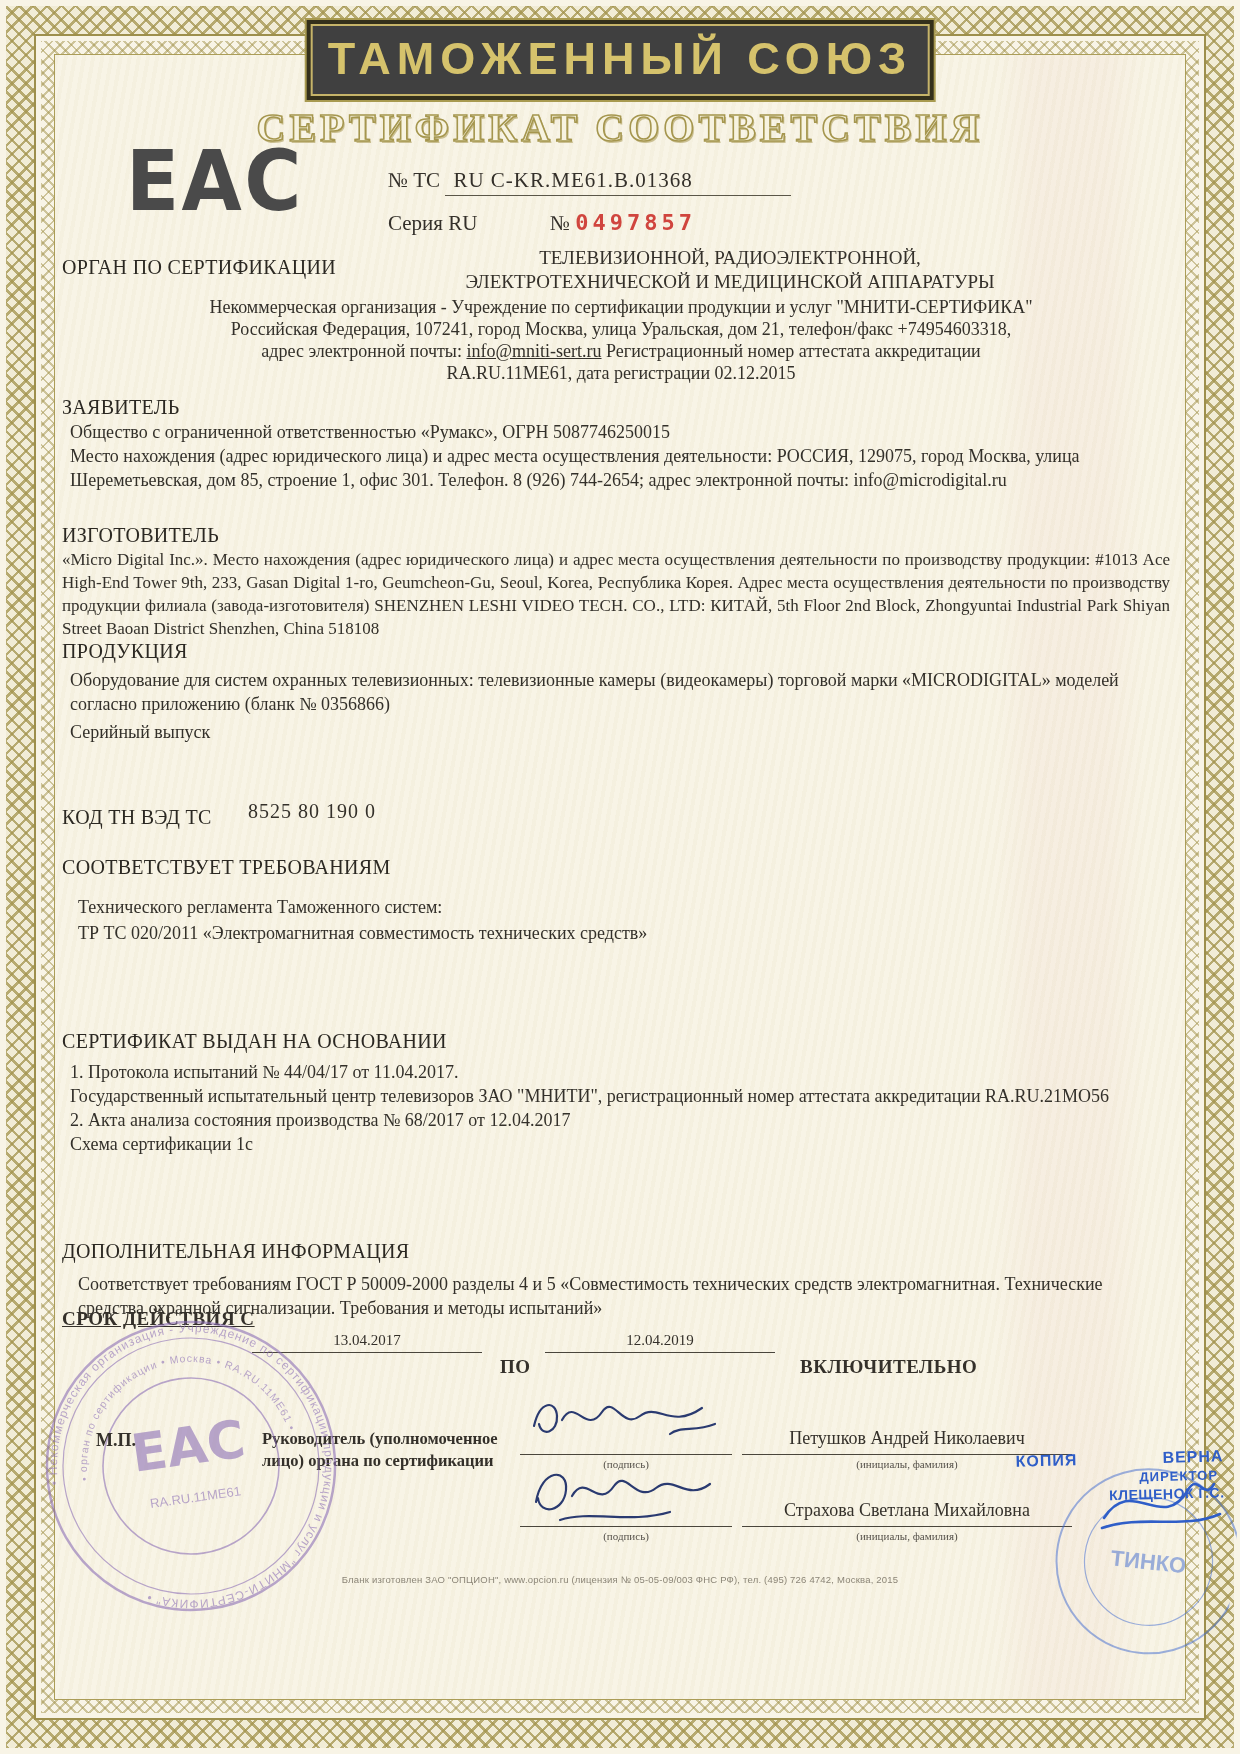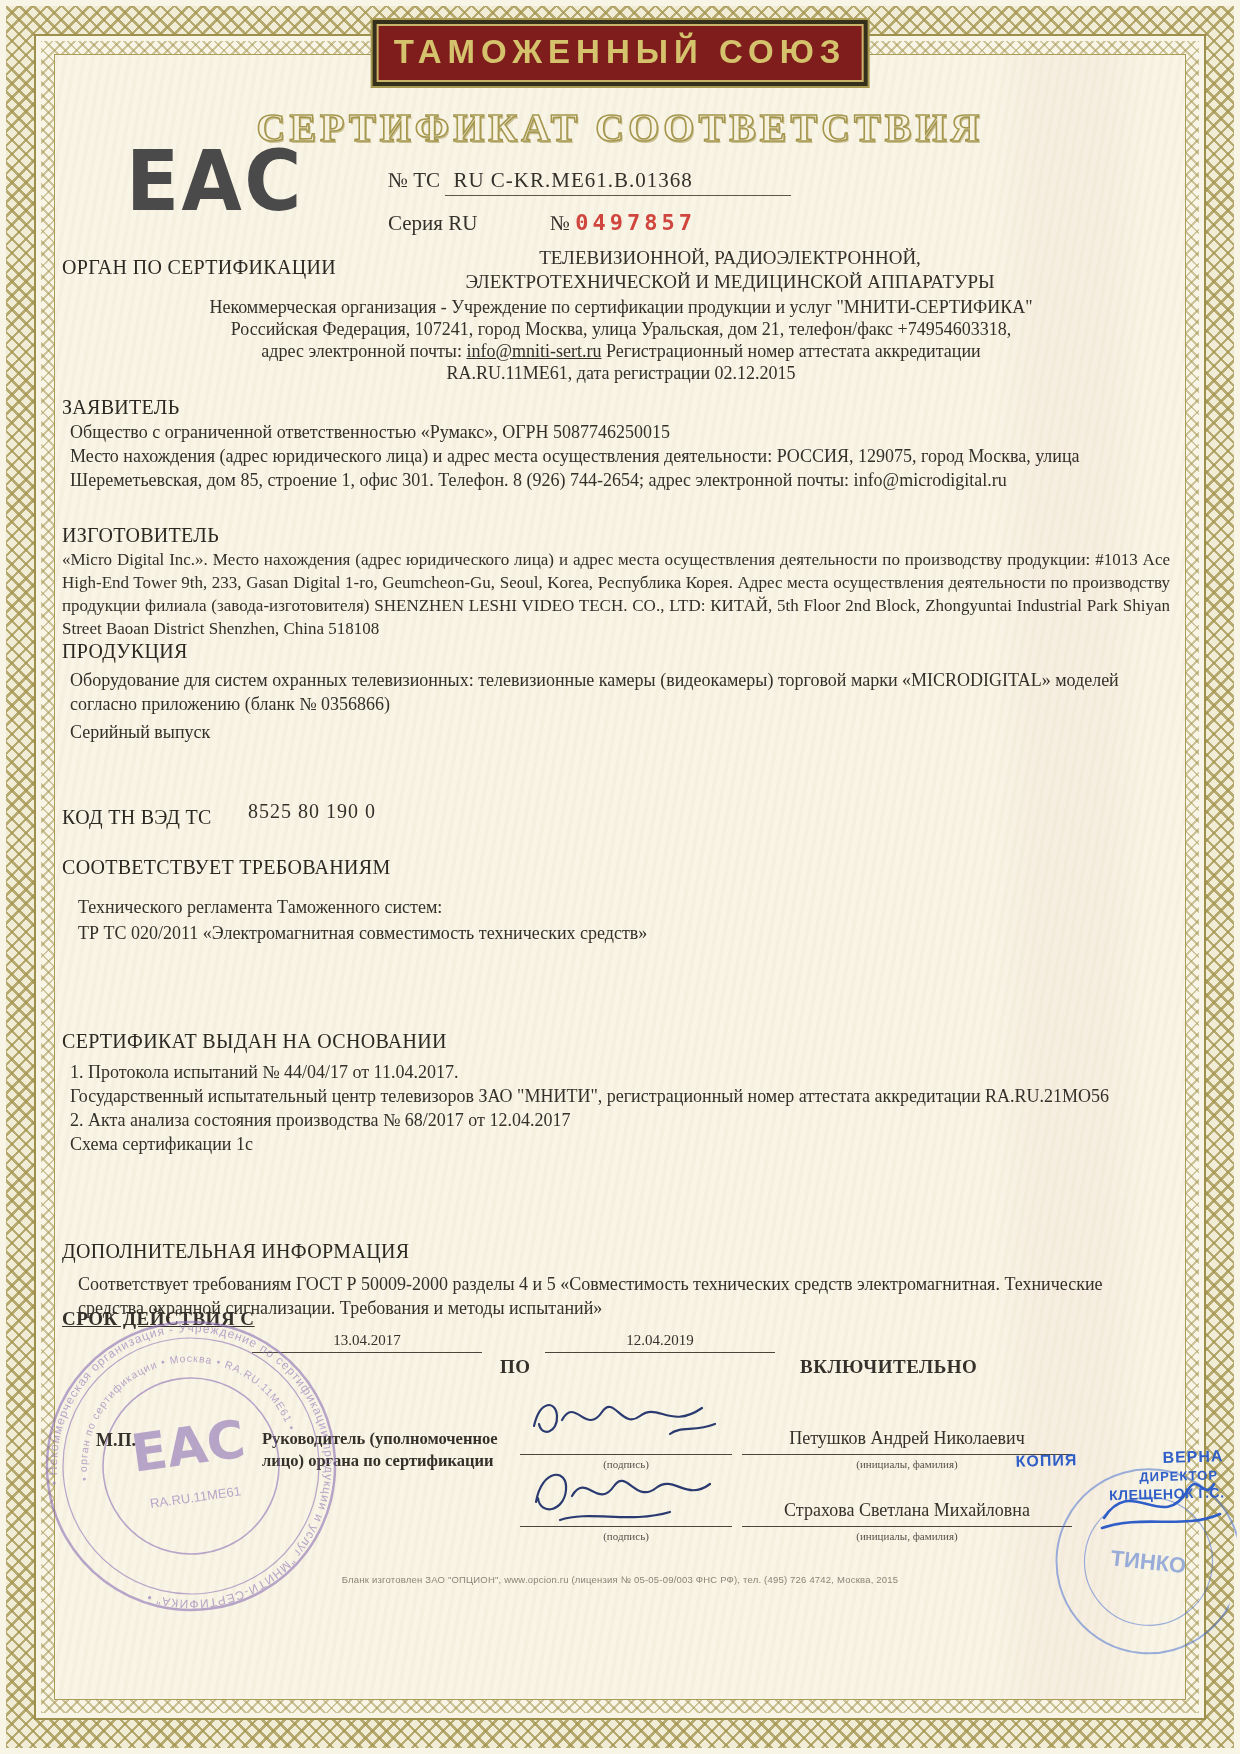--- a/index.html
+++ b/index.html
@@ -19,22 +19,22 @@
       repeating-linear-gradient(45deg,rgba(163,148,78,.5) 0 2px,transparent 2px 8px),
       repeating-linear-gradient(-45deg,rgba(163,148,78,.5) 0 2px,transparent 2px 8px);}
   .frame-d{position:absolute;inset:54px;border:1px solid #ab9d58;
     background:
       linear-gradient(90deg,transparent 0 940px, rgba(224,160,160,.07) 980px 1050px, transparent 1090px),
       repeating-linear-gradient(100deg, rgba(186,170,100,.05) 0 4px, transparent 4px 9px),
       #f8f4e6;}
   .abs{position:absolute;}
   
   .banner{position:absolute;top:24px;left:50%;transform:translateX(-50%);
-    background:#7f1d1d;color:#d5c26c;font-family:"Liberation Sans",sans-serif;
-    font-weight:bold;font-size:33px;letter-spacing:6px;padding:7px 15px 9px;
+    background:#404040;color:#d5c26c;font-family:"Liberation Sans",sans-serif;
+    font-weight:bold;font-size:45px;letter-spacing:6px;padding:7px 15px 9px;
     border:2px solid #c6b469;box-shadow:0 0 0 4px #34301b,0 0 0 6px #a89a50;z-index:6;white-space:nowrap;}
   .title{position:absolute;top:104px;left:0;right:0;text-align:center;
     font-family:Liberation Serif, serif;font-weight:800;font-size:40px;letter-spacing:4px;
     color:#f7f3e0;-webkit-text-stroke:1.6px #a5964e;
     text-shadow:1.5px 1.5px 0 rgba(165,150,78,.55);z-index:5;white-space:nowrap;}
   .eac-logo{position:absolute;left:126px;top:140px;font-family:"DejaVu Sans",sans-serif;
     font-weight:900;font-size:66px;color:#4a4a4a;letter-spacing:2px;
     transform:scale(1.18,1.28);transform-origin:left top;line-height:1;}
   .numrow{position:absolute;left:388px;font-size:21px;white-space:nowrap;}
   .num-underline{display:inline-block;min-width:330px;border-bottom:1.5px solid #5a5648;padding:0 8px 2px 8px;letter-spacing:1px;}

